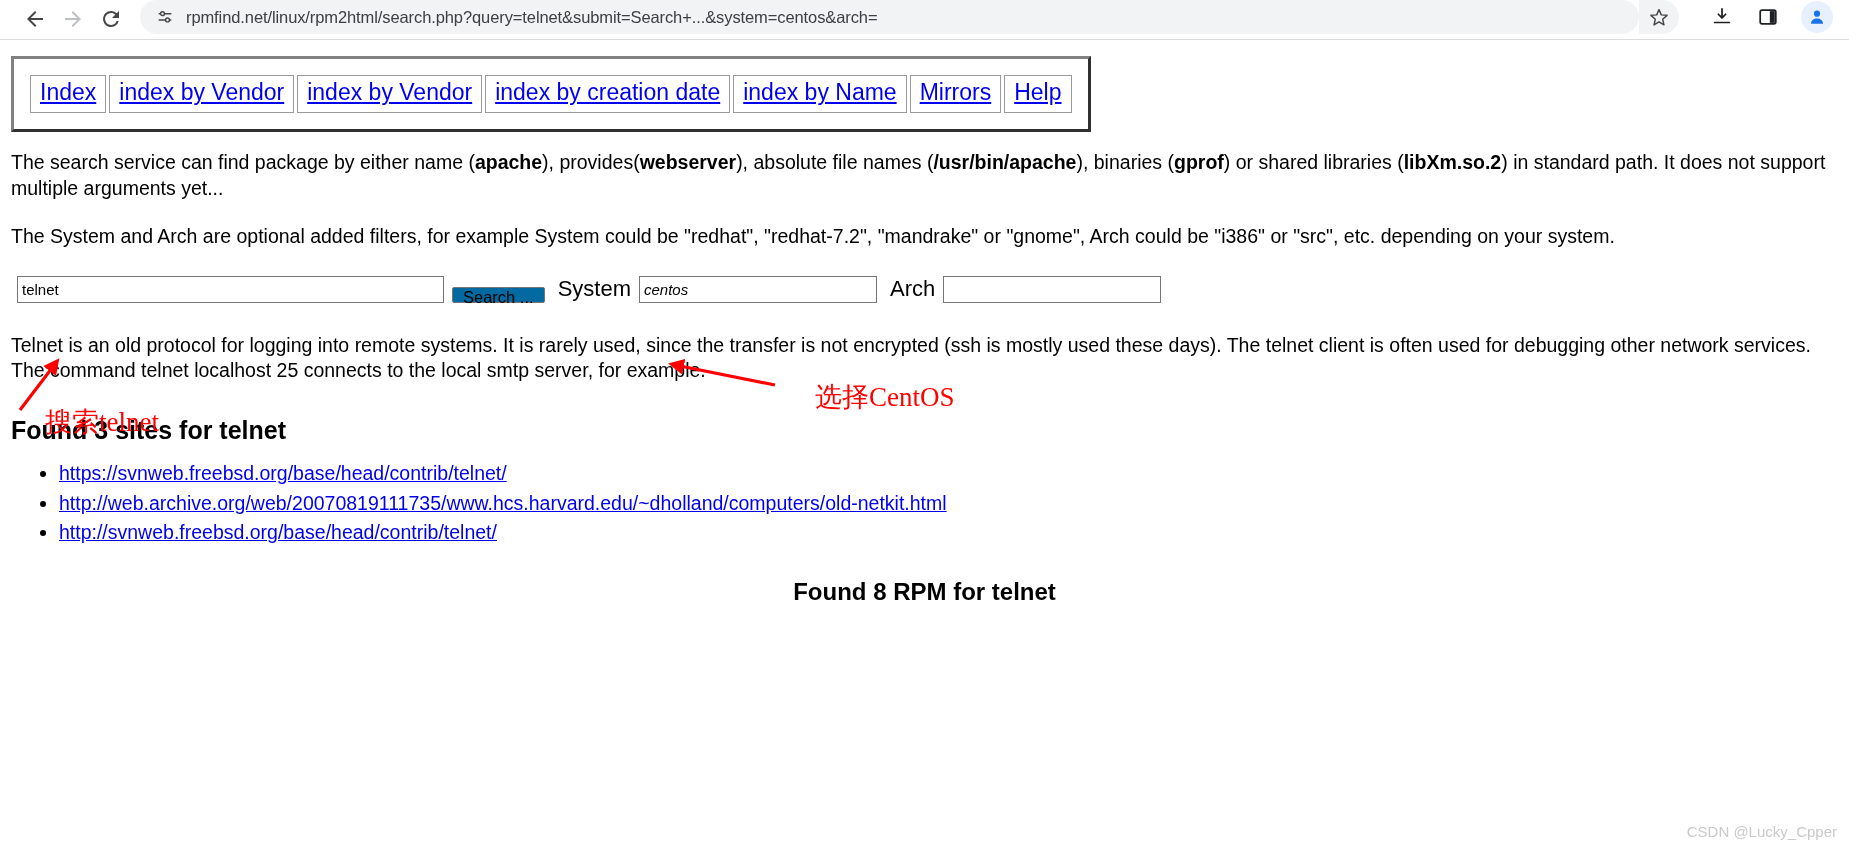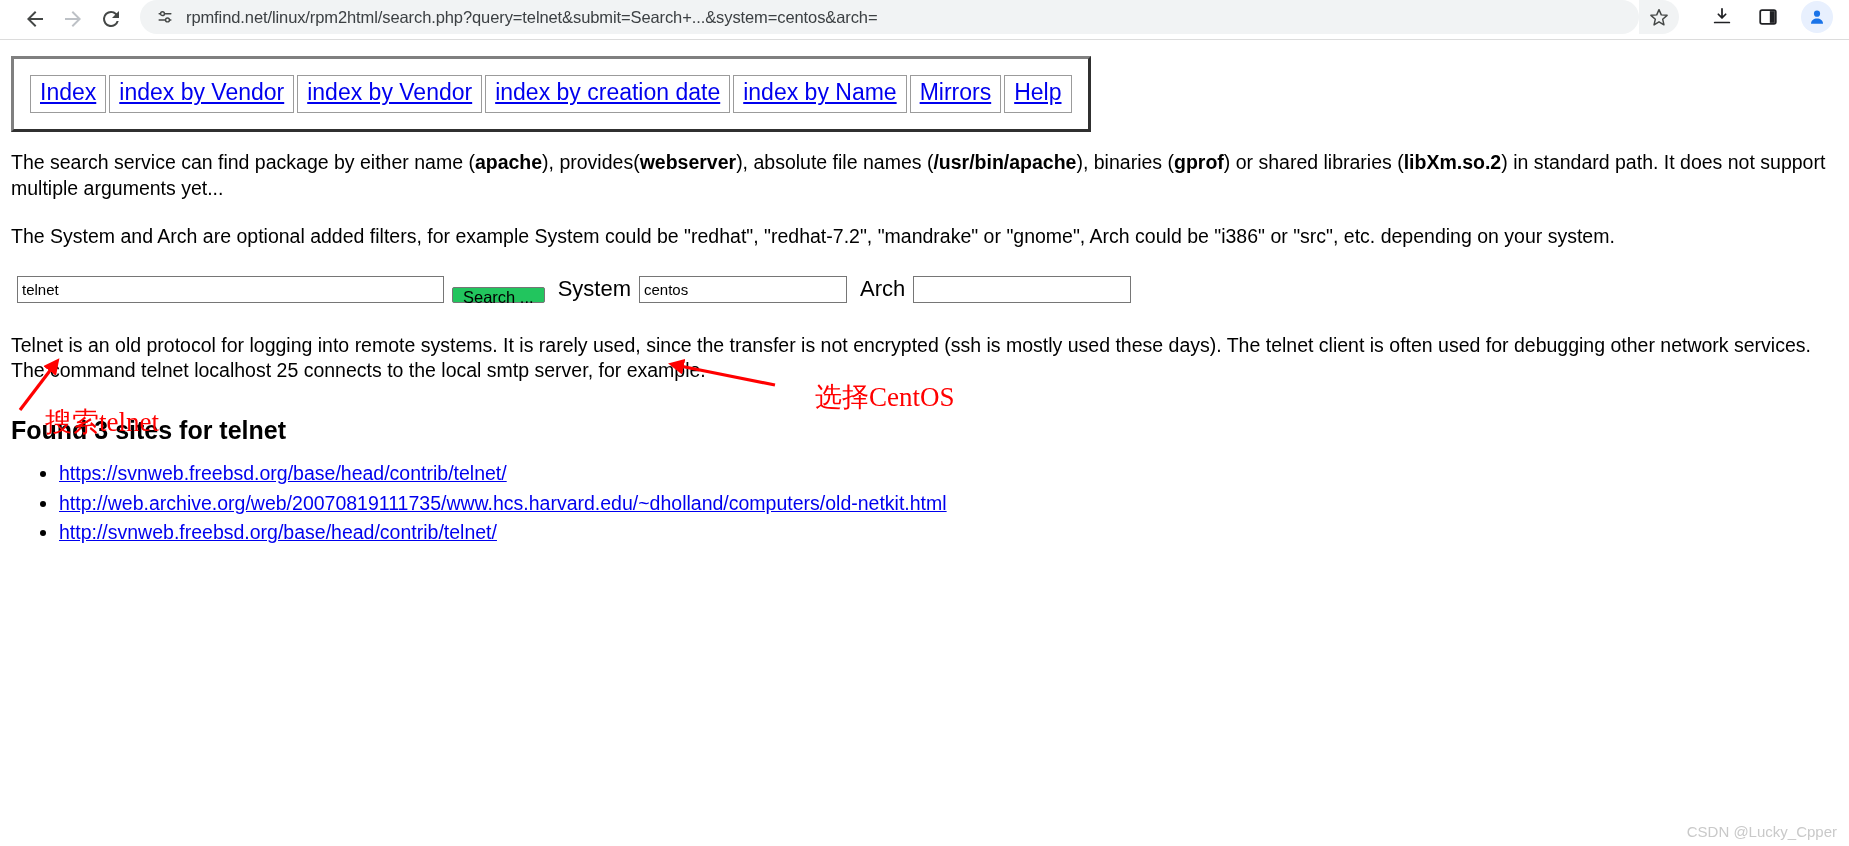--- a/index.html
+++ b/index.html
@@ -126,27 +126,27 @@
     height: 27px;
     border: 1px solid #767676;
     background: #fff;
     font-family: "Liberation Sans", sans-serif;
     font-size: 15px;
     color: #000;
     padding: 0 4px;
     outline: none;
   }
   #query-input { width: 427px; }
-  #system-input { width: 208px; }
+  #system-input { width: 238px; font-style: italic; }
   #arch-input { width: 218px; }
   .search-btn {
     margin-left: 8px;
     height: 16px;
     padding: 0 10px;
-    background: #22c55e;
+    background: #0369a1;
     border: 1px solid #767676;
     border-radius: 2px;
     font-family: "Liberation Sans", sans-serif;
     font-size: 16.5px;
     color: #000;
     cursor: pointer;
   }
   .field-label {
     font-size: 22px;
     margin: 0 8px 0 13px;
@@ -336,20 +336,21 @@
       <a href="#">https://svnweb.freebsd.org/base/head/contrib/telnet/</a>
     </li>
     <li>
       <a href="#">http://web.archive.org/web/20070819111735/www.hcs.harvard.edu/~dholland/computers/old-netkit.html</a>
     </li>
     <li>
       <a href="#">http://svnweb.freebsd.org/base/head/contrib/telnet/</a>
     </li>
   </ul>
 
+  <h3 class="found-rpm">Found 8 RPM for telnet</h3>
 
   
   <svg class="annot-svg">
     <defs>
       <marker id="arrowhead" markerWidth="5" markerHeight="5" refX="1.2" refY="2.5" orient="auto">
         <polygon points="0,0 5,2.5 0,5" fill="#ff0000"></polygon>
       </marker>
     </defs>
     <line x1="20" y1="370" x2="52" y2="328" stroke="#ff0000" stroke-width="3.2" marker-end="url(#arrowhead)"></line>
     <line x1="775" y1="345" x2="680" y2="326" stroke="#ff0000" stroke-width="3.2" marker-end="url(#arrowhead)"></line>

